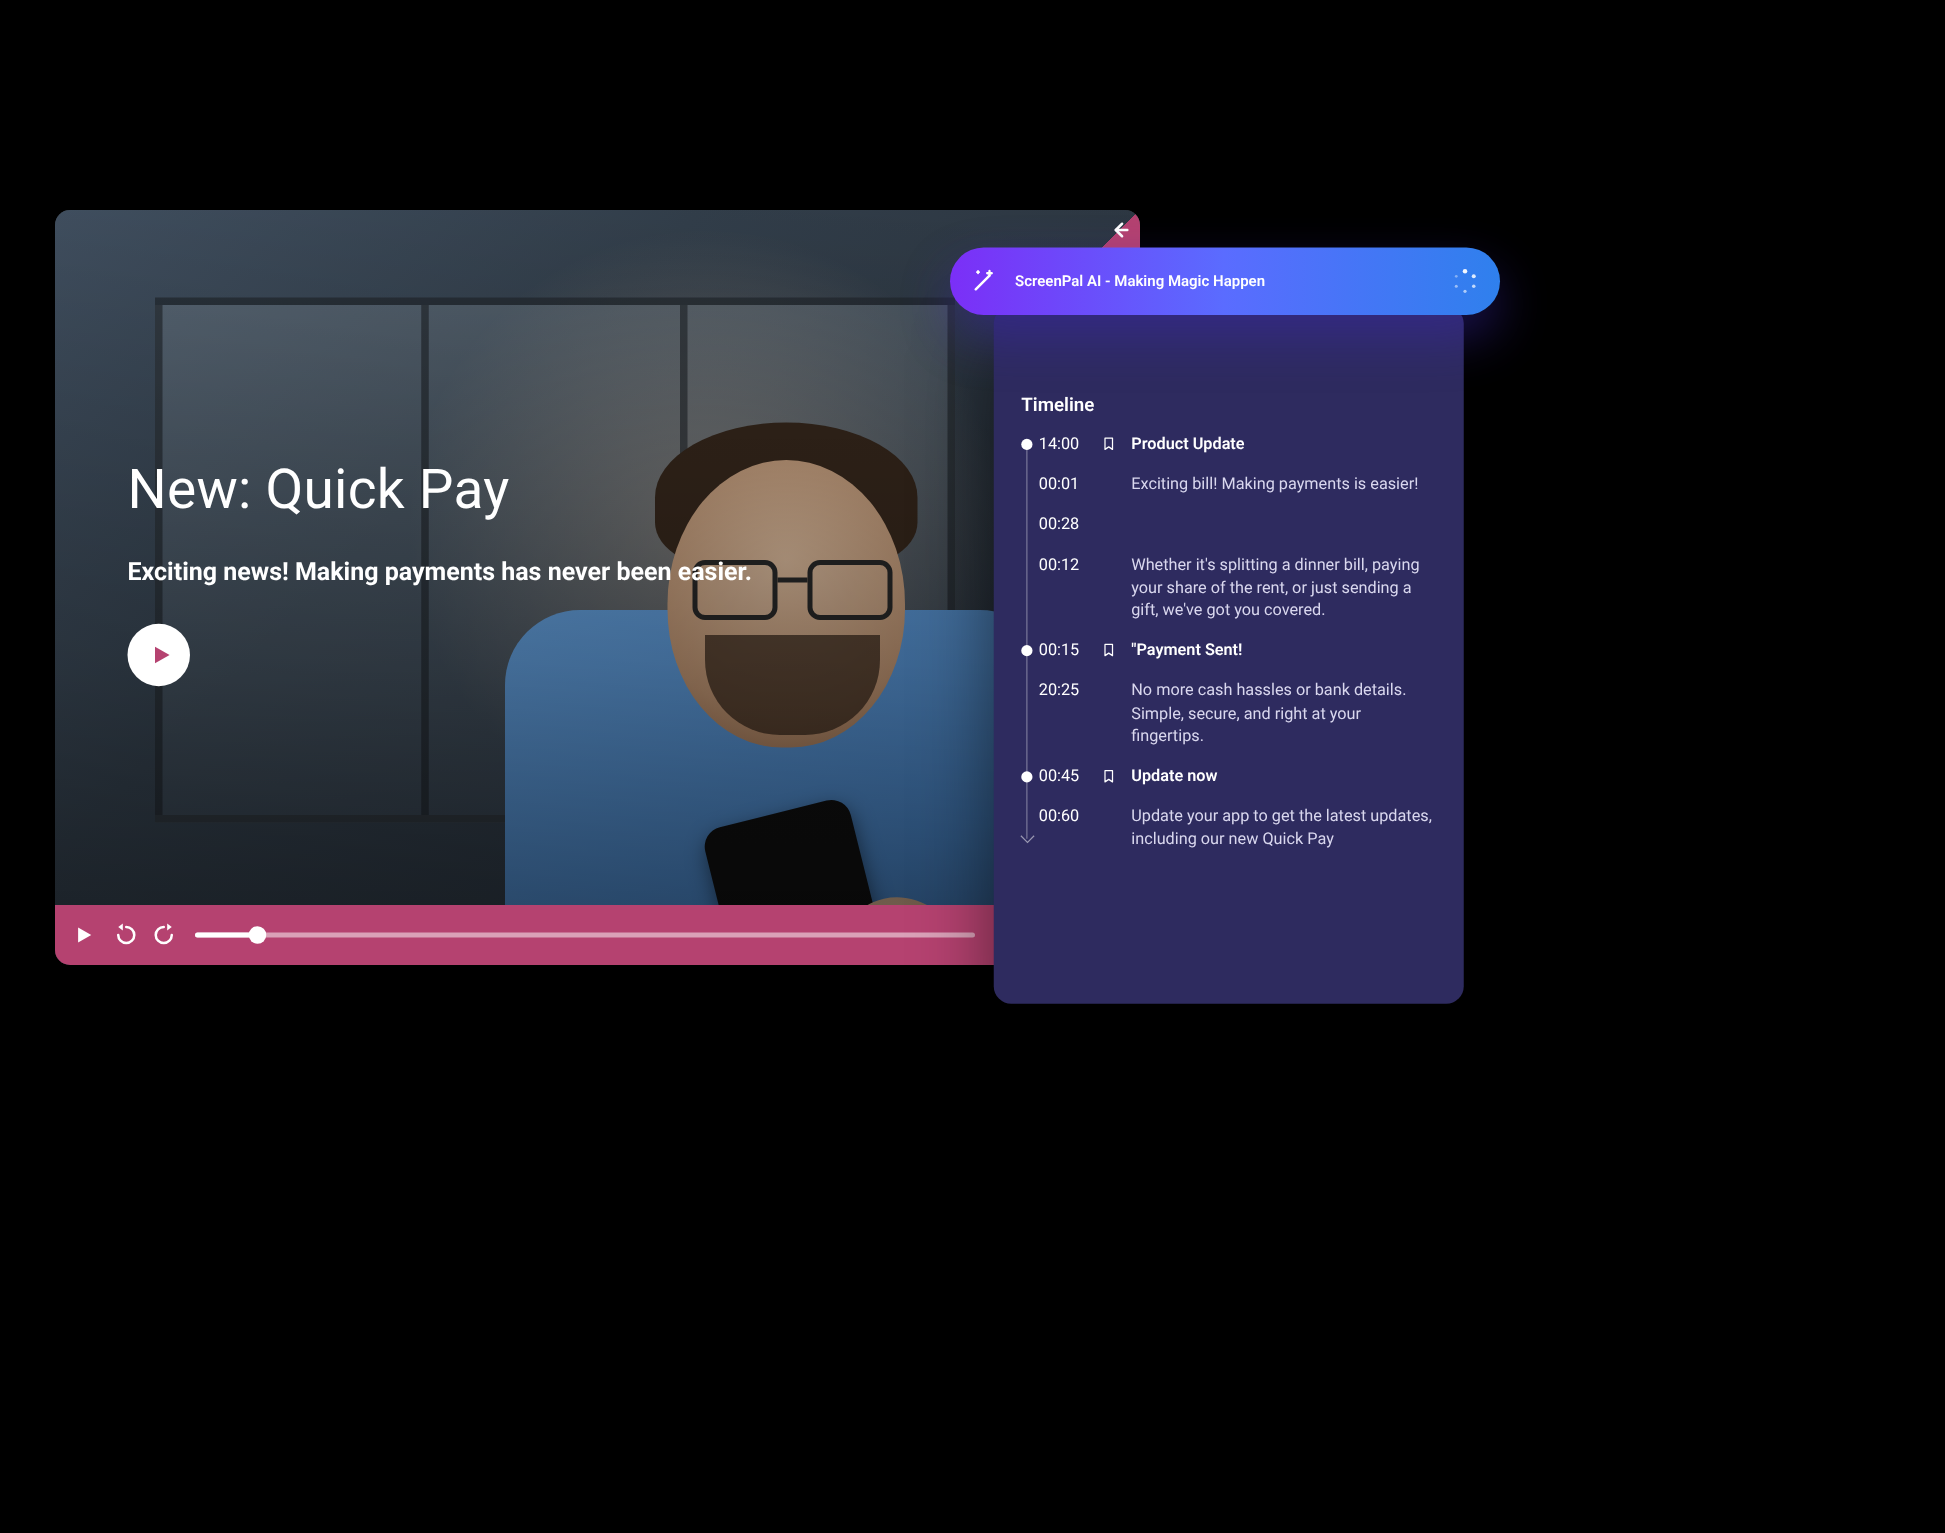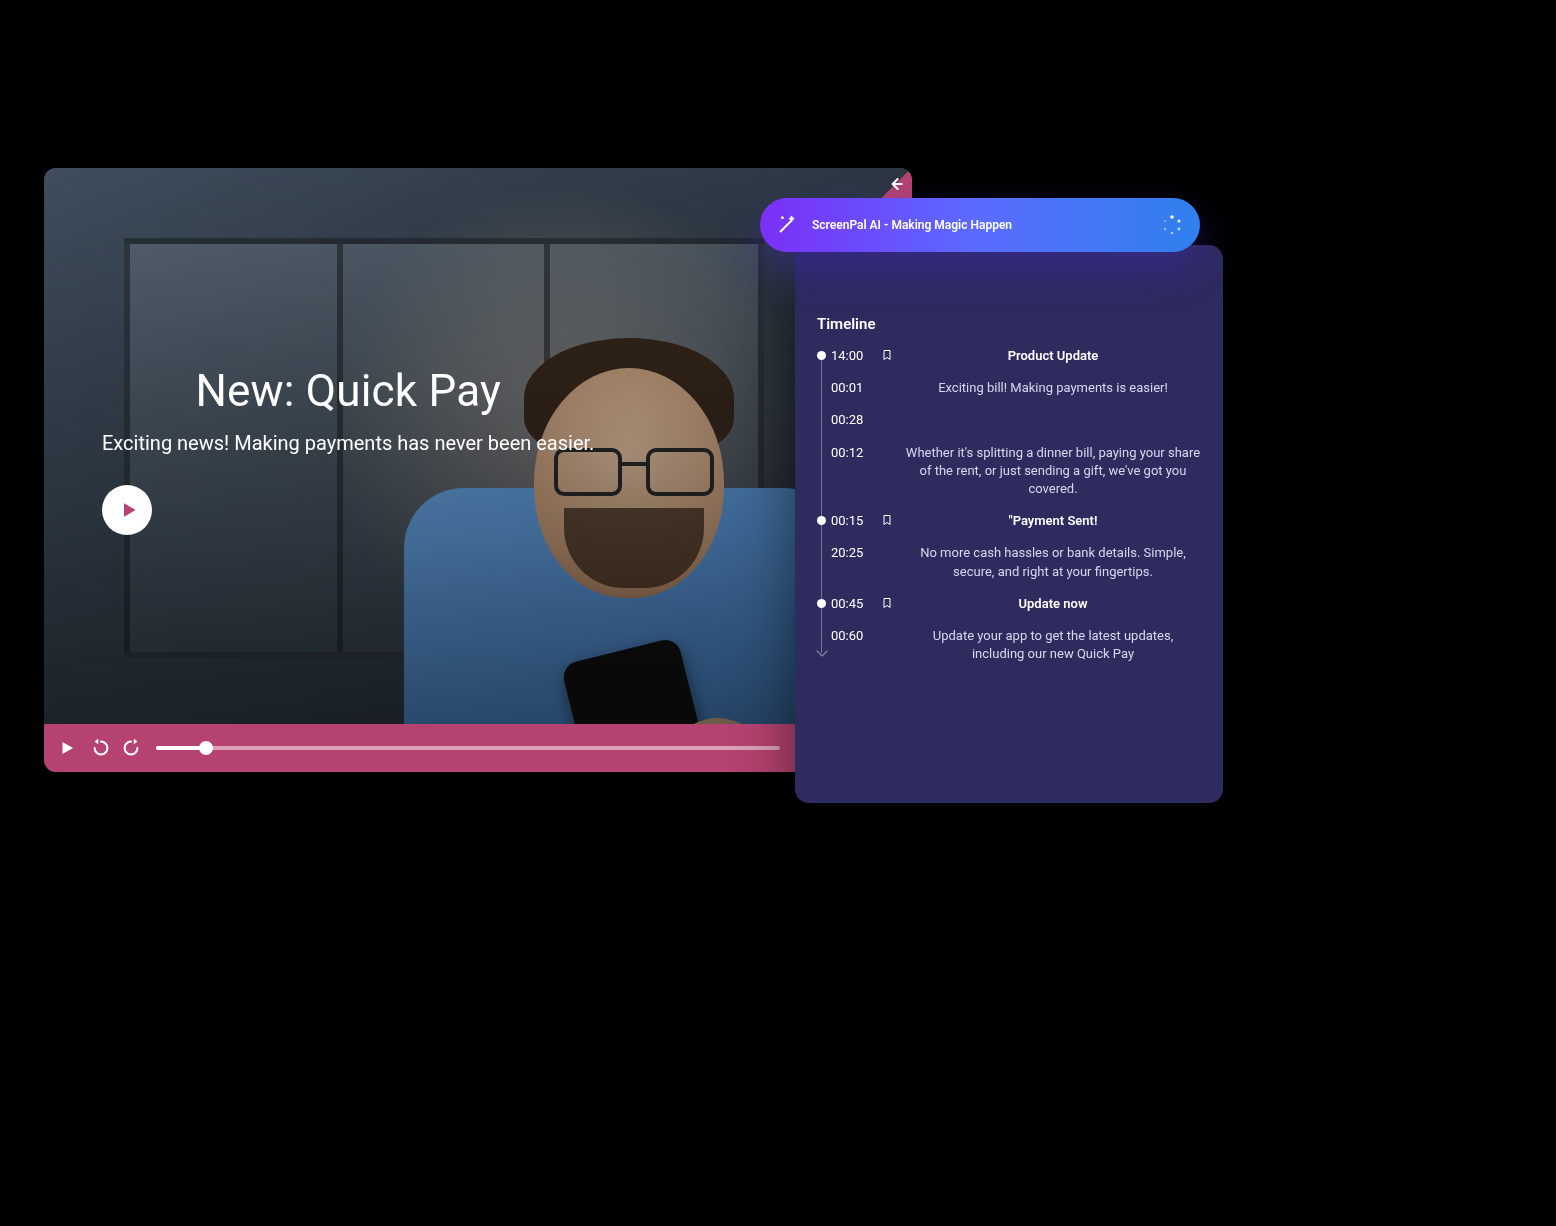--- a/index.html
+++ b/index.html
@@ -16,21 +16,20 @@
   .video-card {
     position: absolute;
     left: 44px;
     top: 168px;
     width: 868px;
     height: 604px;
     border-radius: 12px;
     overflow: hidden;
     box-shadow: 0 30px 60px rgba(0,0,0,0.5);
     background: #2c2f33;
-    text-align: center;
   }
 
   .video-bg {
     position: absolute;
     inset: 0;
     background:
       radial-gradient(circle at 60% 42%, rgba(255,213,170,0.35), rgba(0,0,0,0) 38%),
       linear-gradient(135deg, #4a5b6e 0%, #3a4856 35%, #2b343f 100%);
   }
 
@@ -143,23 +142,23 @@
     position: absolute;
     left: 58px; top: 197px;
     color: #fff;
   }
   .overlay-title {
     font-size: 44px;
     font-weight: 400;
     letter-spacing: 0.2px;
   }
   .overlay-sub {
-    margin-top: 14px;
+    margin-top: 28px;
     font-size: 20px;
-    font-weight: 400;
+    font-weight: 700;
   }
   .big-play {
     margin-top: 30px;
     width: 50px; height: 50px;
     background: #fff;
     border-radius: 50%;
     display: flex;
     align-items: center;
     justify-content: center;
     cursor: pointer;
@@ -211,21 +210,21 @@
     font-weight: 500;
     white-space: nowrap;
     padding-left: 8px;
   }
 
   
   .ai-panel {
     position: absolute;
     left: 795px;
     top: 245px;
-    width: 428px;
+    width: 376px;
     height: 558px;
     background: #2e2b5f;
     border-radius: 14px;
     box-shadow: 0 30px 60px rgba(0,0,0,0.5);
     color: #fff;
     overflow: hidden;
   }
   .ai-body {
     padding: 70px 22px 20px 22px;
   }
@@ -286,21 +285,20 @@
     width: 14px;
     flex-shrink: 0;
     display: flex;
     align-items: flex-start;
     padding-top: 1px;
   }
   .t-row:not(.chapter) .t-icon { visibility: hidden; }
   .t-text {
     flex: 1;
     color: #d9d7ee;
-    text-align: center;
   }
 
   
   .ai-pill {
     position: absolute;
     left: 760px;
     top: 198px;
     width: 440px;
     height: 54px;
     border-radius: 27px;

